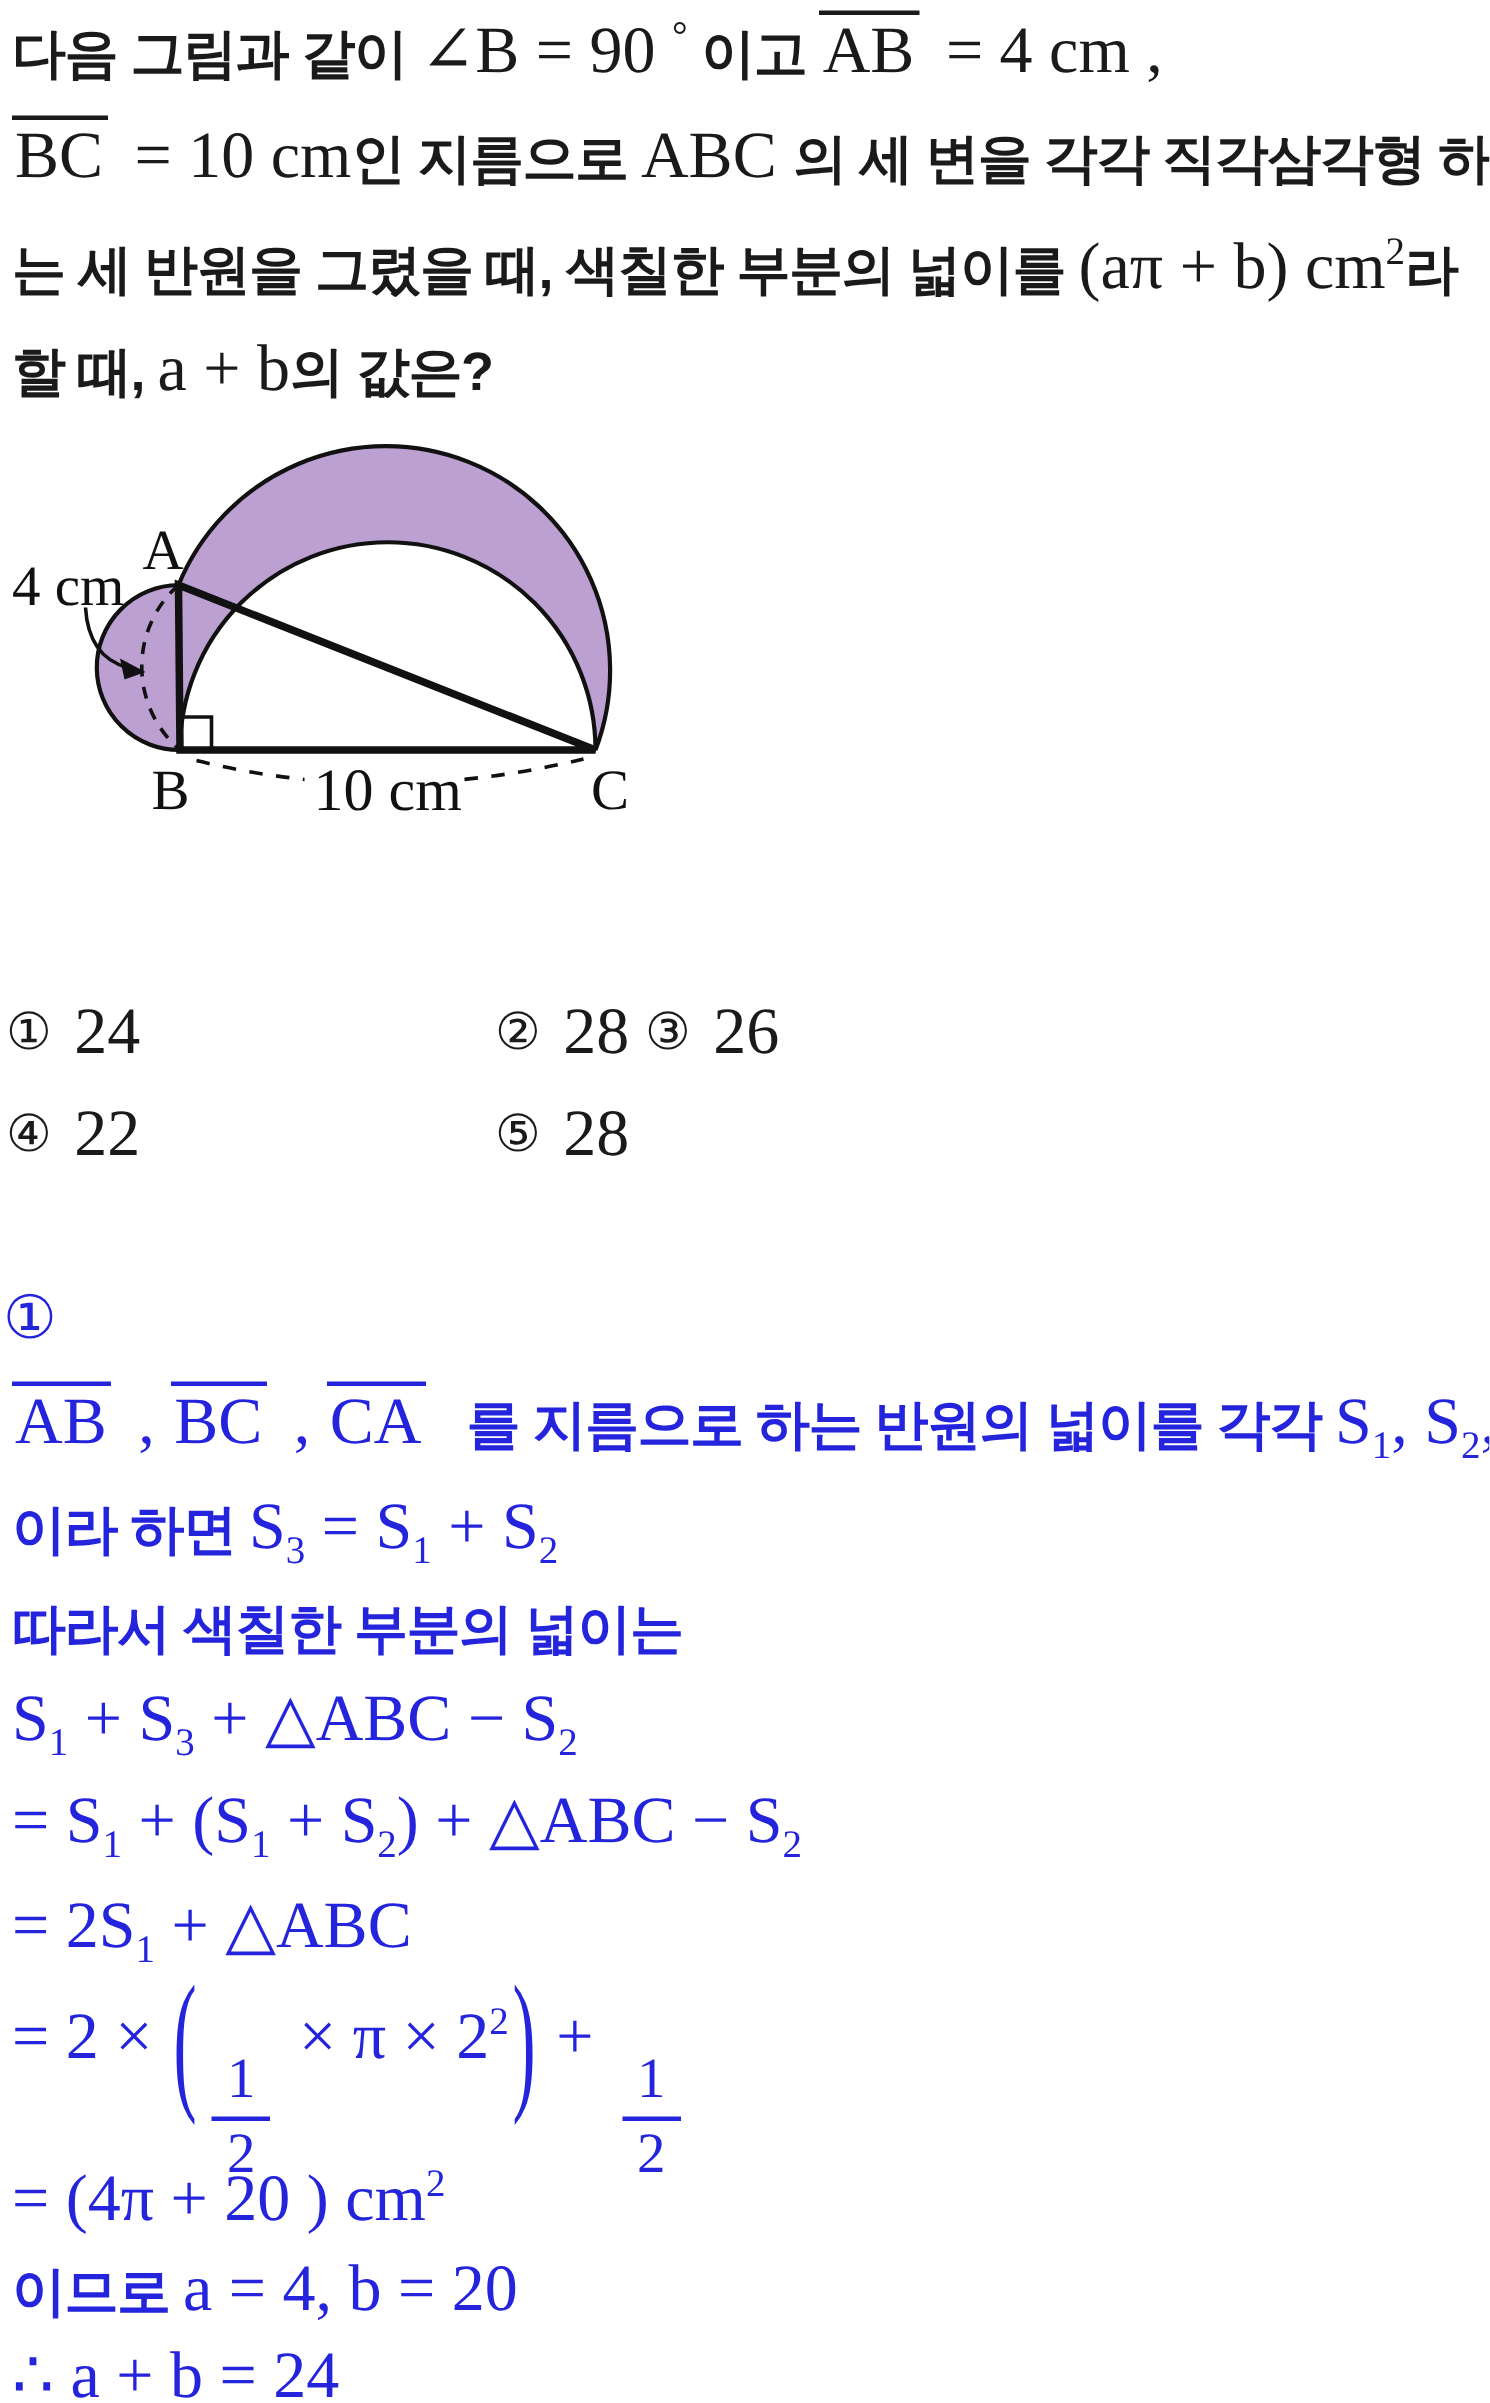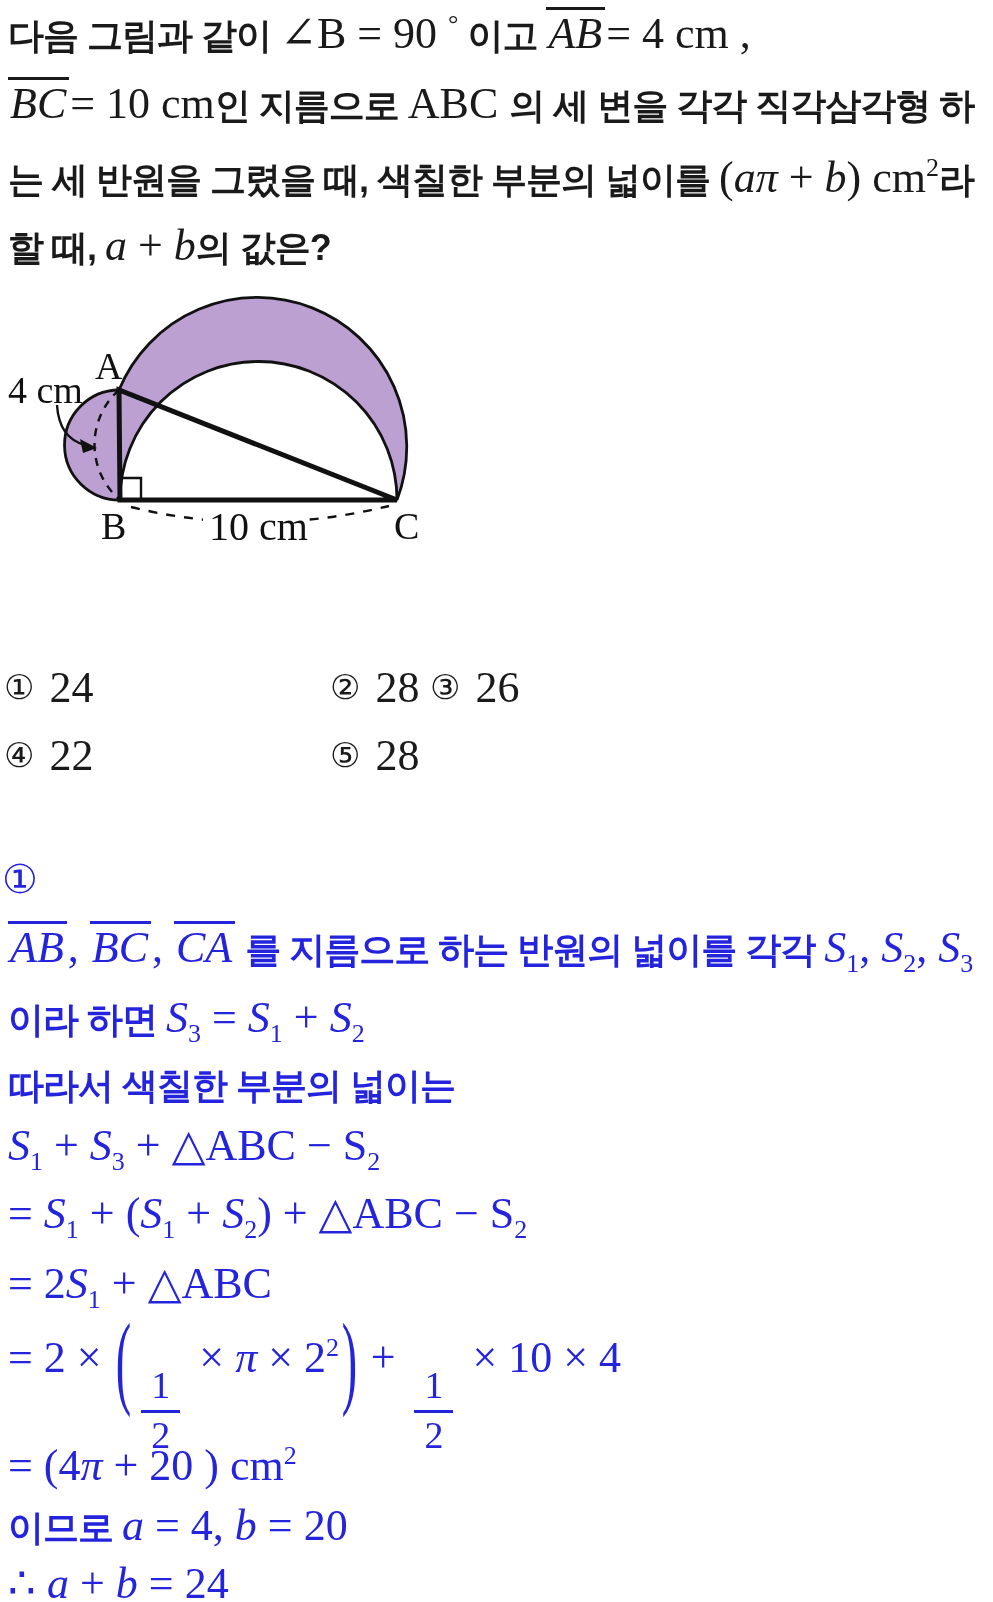--- a/index.html
+++ b/index.html
@@ -2,25 +2,25 @@
 <html style="--shade: #bda0d2; --blue: #2424dd; --ink: #1a1a1a;"><head>
 <meta charset="utf-8">
 <style>
   :root { --shade:#bda0d2; --blue:#2424dd; --ink:#1a1a1a; }
   html,body { margin:0; padding:0; background:#ffffff; }
   .page { position:relative; width:993px; height:1602px; background:#fff; overflow:hidden; color:var(--ink); }
 
   .line { position:absolute; left:8px; white-space:nowrap; font-size:44px; line-height:1.25;
           font-family:"Liberation Serif","DejaVu Serif","DejaVu Sans",serif; }
   .rm  { font-family:"Liberation Serif","DejaVu Serif","DejaVu Sans",serif; }
-  .it  { font-family:"Liberation Serif","DejaVu Serif","DejaVu Sans",serif; font-style:italic; }
+  .it  { font-family:"Liberation Serif","DejaVu Serif","DejaVu Sans",serif; }
   .ko  { font-family:"Liberation Sans","DejaVu Sans",sans-serif; font-weight:700; font-size:36px; letter-spacing:-1px;text-align:center; }
   sub.rm { font-size:26px; vertical-align:-10px; line-height:0; }
   sup.rm { font-size:26px; vertical-align:16px; line-height:0; }
-  .ol  { display:inline-block; line-height:1.02; border-top:3px solid currentColor; padding:2px 3px 0 2px; margin-right:1px;font-style:italic; }
+  .ol  { display:inline-block; line-height:1.02; border-top:3px solid currentColor; padding:2px 3px 0 2px; margin-right:18px; }
   .frac { display:inline-flex; flex-direction:column; align-items:center; vertical-align:-26px;
           margin:0 8px; line-height:1.05; font-size:38px; }
   .frac .num { border-bottom:3px solid currentColor; padding:0 10px 4px; }
   .frac .den { padding-top:3px; }
   .bigp { display:inline-block; vertical-align:middle; transform:scaleY(2.35) scaleX(1.05);
           transform-origin:center; margin:0 3px; line-height:1; }
 
   .solution .line, .solution .mark { color:var(--blue); }
   .mark { font-family:"DejaVu Sans","Liberation Sans",sans-serif; }
   .choice { position:absolute; top:0; white-space:nowrap; }
@@ -99,19 +99,19 @@
     <div class="line" style="top:1056px"><span class="ko">따라서 색칠한 부분의 넓이는</span></div>
     <div class="line" style="top:1118px"><span class="it">S</span><sub class="rm">1</sub><span class="rm"> + </span><span class="it">S</span><sub class="rm">3</sub><span class="rm"> + △ABC − S</span><sub class="rm">2</sub></div>
     <div class="line" style="top:1186px"><span class="rm">= </span><span class="it">S</span><sub class="rm">1</sub><span class="rm"> + (</span><span class="it">S</span><sub class="rm">1</sub><span class="rm"> + </span><span class="it">S</span><sub class="rm">2</sub><span class="rm">) + △ABC − S</span><sub class="rm">2</sub></div>
     <div class="line" style="top:1256px"><span class="rm">= 2</span><span class="it">S</span><sub class="rm">1</sub><span class="rm"> + △ABC</span></div>
     <div class="line" style="top:1330px"><span class="rm">= 2 × </span><span class="rm bigp">(</span><span class="frac">
           <span class="num rm">1</span>
           <span class="den rm">2</span>
         </span><span class="rm"> × </span><span class="it">π</span><span class="rm"> × 2</span><sup class="rm">2</sup><span class="rm bigp">)</span><span class="rm"> + </span><span class="frac">
           <span class="num rm">1</span>
           <span class="den rm">2</span>
-        </span><span class="rm"> × 10 × 4</span></div>
+        </span></div>
     <div class="line" style="top:1438px"><span class="rm">= (4</span><span class="it">π</span><span class="rm"> + 20 ) cm</span><sup class="rm">2</sup></div>
     <div class="line" style="top:1498px"><span class="ko">이므로 </span><span class="it"> a</span><span class="rm"> = 4,  </span><span class="it">b</span><span class="rm"> = 20</span></div>
     <div class="line" style="top:1556px"><span class="rm">∴  </span><span class="it">a</span><span class="rm"> + </span><span class="it">b</span><span class="rm"> = 24</span></div>
   </div>
 
 </div>
 
 </body></html>

